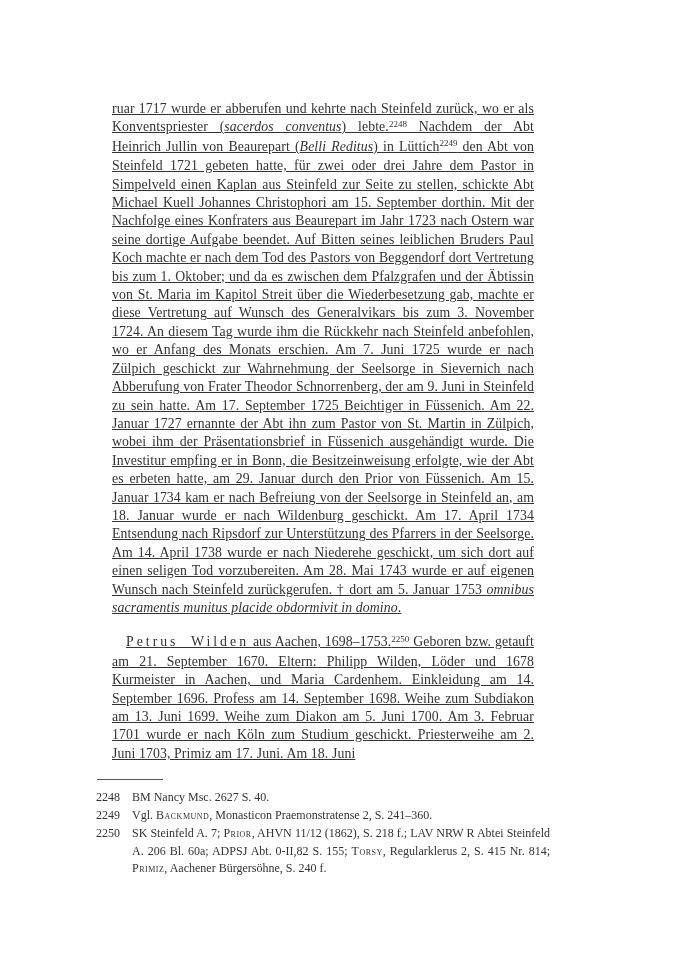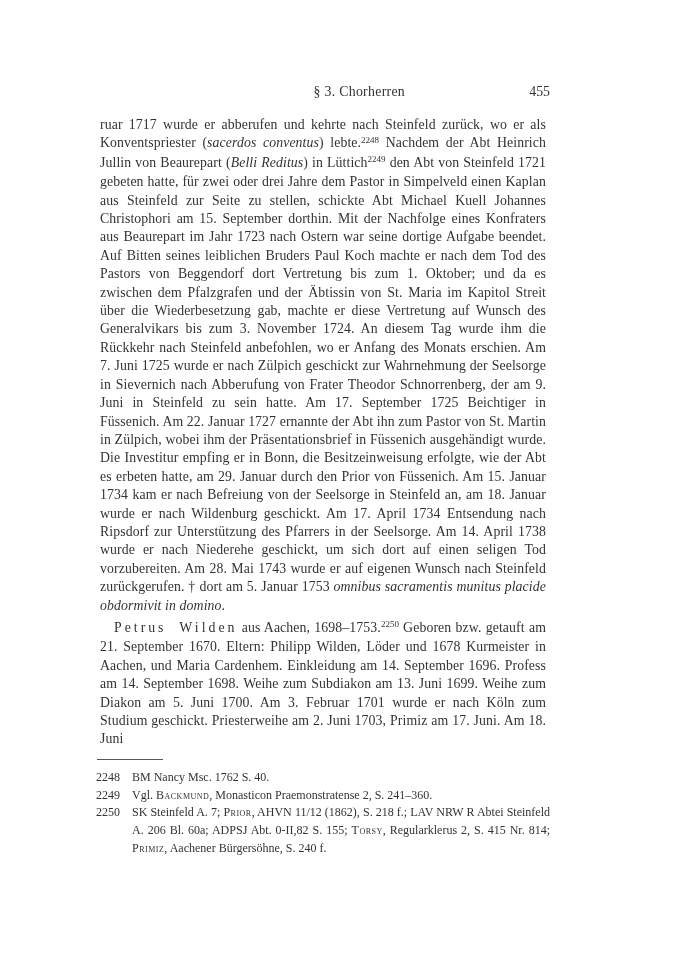--- a/index.html
+++ b/index.html
@@ -39,25 +39,26 @@
     transform: translateX(-50%);
     white-space: nowrap;
     letter-spacing: 0.3px;
   }
   .page-number {
     position: absolute;
     right: 0;
     top: 0;
   }
   .para {
-    margin: 4px;
+    margin: 16px;
     font-size: 13.8px;
     line-height: 18.4px;
     text-align: justify;
     letter-spacing: 0.1px;
+    text-decoration: underline;
   }
   .para.indent {
     text-indent: 14px;
   }
   .seg-italic { font-style: italic; }
   .seg-sup {
     font-size: 9px;
     position: relative;
     top: -4.5px;
     letter-spacing: 0;
@@ -91,35 +92,31 @@
     left: 0;
     top: 0;
   }
 </style>
 </head>
 <body>
 
 <div class="page">
   <div class="content">
 
-    <div class="running-head">
-      <span class="section-title">§ 3. Chorherren</span>
-      <span class="page-number">455</span>
-    </div>
 
     <p class="para"><span>ruar 1717 wurde er abberufen und kehrte nach Steinfeld zurück, wo er als Konventspriester (</span><span class="seg-italic">sacerdos conventus</span><span>) lebte.</span><span class="seg-sup">2248</span><span> Nachdem der Abt Heinrich Jullin von Beaurepart (</span><span class="seg-italic">Belli Reditus</span><span>) in Lüttich</span><span class="seg-sup">2249</span><span> den Abt von Steinfeld 1721 gebeten hatte, für zwei oder drei Jahre dem Pastor in Simpelveld einen Kaplan aus Steinfeld zur Seite zu stellen, schickte Abt Michael Kuell Johannes Christophori am 15. September dorthin. Mit der Nachfolge eines Konfraters aus Beaurepart im Jahr 1723 nach Ostern war seine dortige Aufgabe beendet. Auf Bitten seines leiblichen Bruders Paul Koch machte er nach dem Tod des Pastors von Beggendorf dort Vertretung bis zum 1. Oktober; und da es zwischen dem Pfalzgrafen und der Äbtissin von St. Maria im Kapitol Streit über die Wiederbesetzung gab, machte er diese Vertretung auf Wunsch des Generalvikars bis zum 3. November 1724. An diesem Tag wurde ihm die Rückkehr nach Steinfeld anbefohlen, wo er Anfang des Monats erschien. Am 7. Juni 1725 wurde er nach Zülpich geschickt zur Wahrnehmung der Seelsorge in Sievernich nach Abberufung von Frater Theodor Schnorrenberg, der am 9. Juni in Steinfeld zu sein hatte. Am 17. September 1725 Beichtiger in Füssenich. Am 22. Januar 1727 ernannte der Abt ihn zum Pastor von St. Martin in Zülpich, wobei ihm der Präsentationsbrief in Füssenich ausgehändigt wurde. Die Investitur empfing er in Bonn, die Besitzeinweisung erfolgte, wie der Abt es erbeten hatte, am 29. Januar durch den Prior von Füssenich. Am 15. Januar 1734 kam er nach Befreiung von der Seelsorge in Steinfeld an, am 18. Januar wurde er nach Wildenburg geschickt. Am 17. April 1734 Entsendung nach Ripsdorf zur Unterstützung des Pfarrers in der Seelsorge. Am 14. April 1738 wurde er nach Niederehe geschickt, um sich dort auf einen seligen Tod vorzubereiten. Am 28. Mai 1743 wurde er auf eigenen Wunsch nach Steinfeld zurückgerufen. † dort am 5. Januar 1753 </span><span class="seg-italic">omnibus sacramentis munitus placide obdormivit in domino</span><span>.</span></p>
 
     <p class="para indent"><span class="seg-spaced">Petrus Wilden</span><span> aus Aachen, 1698–1753.</span><span class="seg-sup">2250</span><span> Geboren bzw. getauft am 21. September 1670. Eltern: Philipp Wilden, Löder und 1678 Kurmeister in Aachen, und Maria Cardenhem. Einkleidung am 14. September 1696. Profess am 14. September 1698. Weihe zum Subdiakon am 13. Juni 1699. Weihe zum Diakon am 5. Juni 1700. Am 3. Februar 1701 wurde er nach Köln zum Studium geschickt. Priesterweihe am 2. Juni 1703, Primiz am 17. Juni. Am 18. Juni</span></p>
 
     <div class="footnote-rule"></div>
 
     <div class="footnotes">
       <div class="footnote">
         <span class="fn-num">2248</span>
-        <span class="fn-text"><span>BM Nancy Msc. 1762 S. 40.</span></span>
+        <span class="fn-text"><span>BM Nancy Msc. 2627 S. 40.</span></span>
       </div>
       <div class="footnote">
         <span class="fn-num">2249</span>
         <span class="fn-text"><span>Vgl. </span><span class="seg-smallcaps">Backmund</span><span>, Monasticon Praemonstratense 2, S. 241–360.</span></span>
       </div>
       <div class="footnote">
         <span class="fn-num">2250</span>
         <span class="fn-text"><span>SK Steinfeld A. 7; </span><span class="seg-smallcaps">Prior</span><span>, AHVN 11/12 (1862), S. 218 f.; LAV NRW R Abtei Steinfeld A. 206 Bl. 60a; ADPSJ Abt. 0-II,82 S. 155; </span><span class="seg-smallcaps">Torsy</span><span>, Regularklerus 2, S. 415 Nr. 814; </span><span class="seg-smallcaps">Primiz</span><span>, Aachener Bürgersöhne, S. 240 f.</span></span>
       </div>
     </div>

